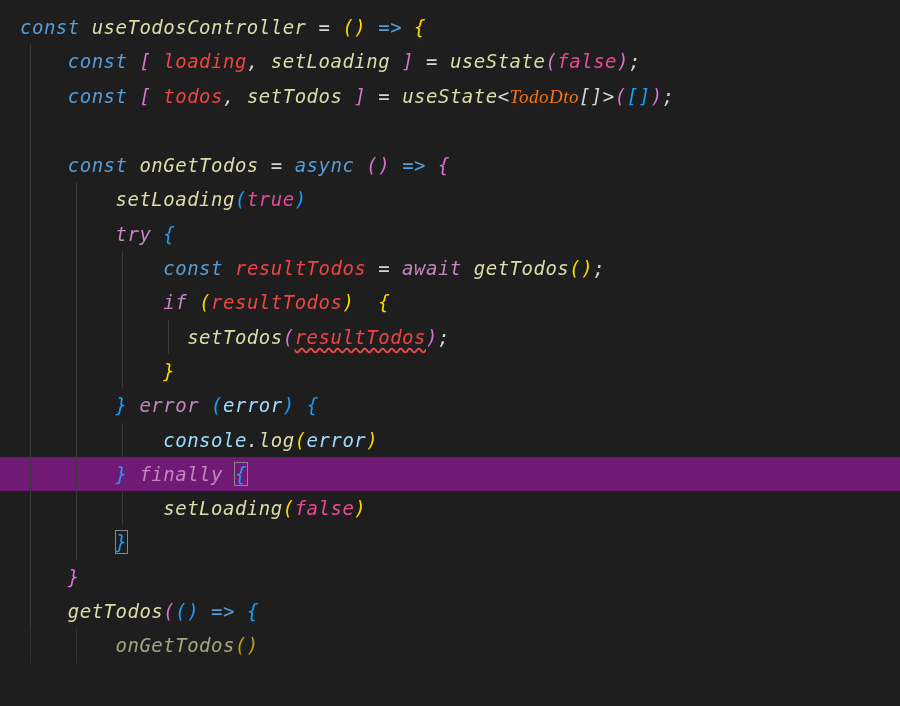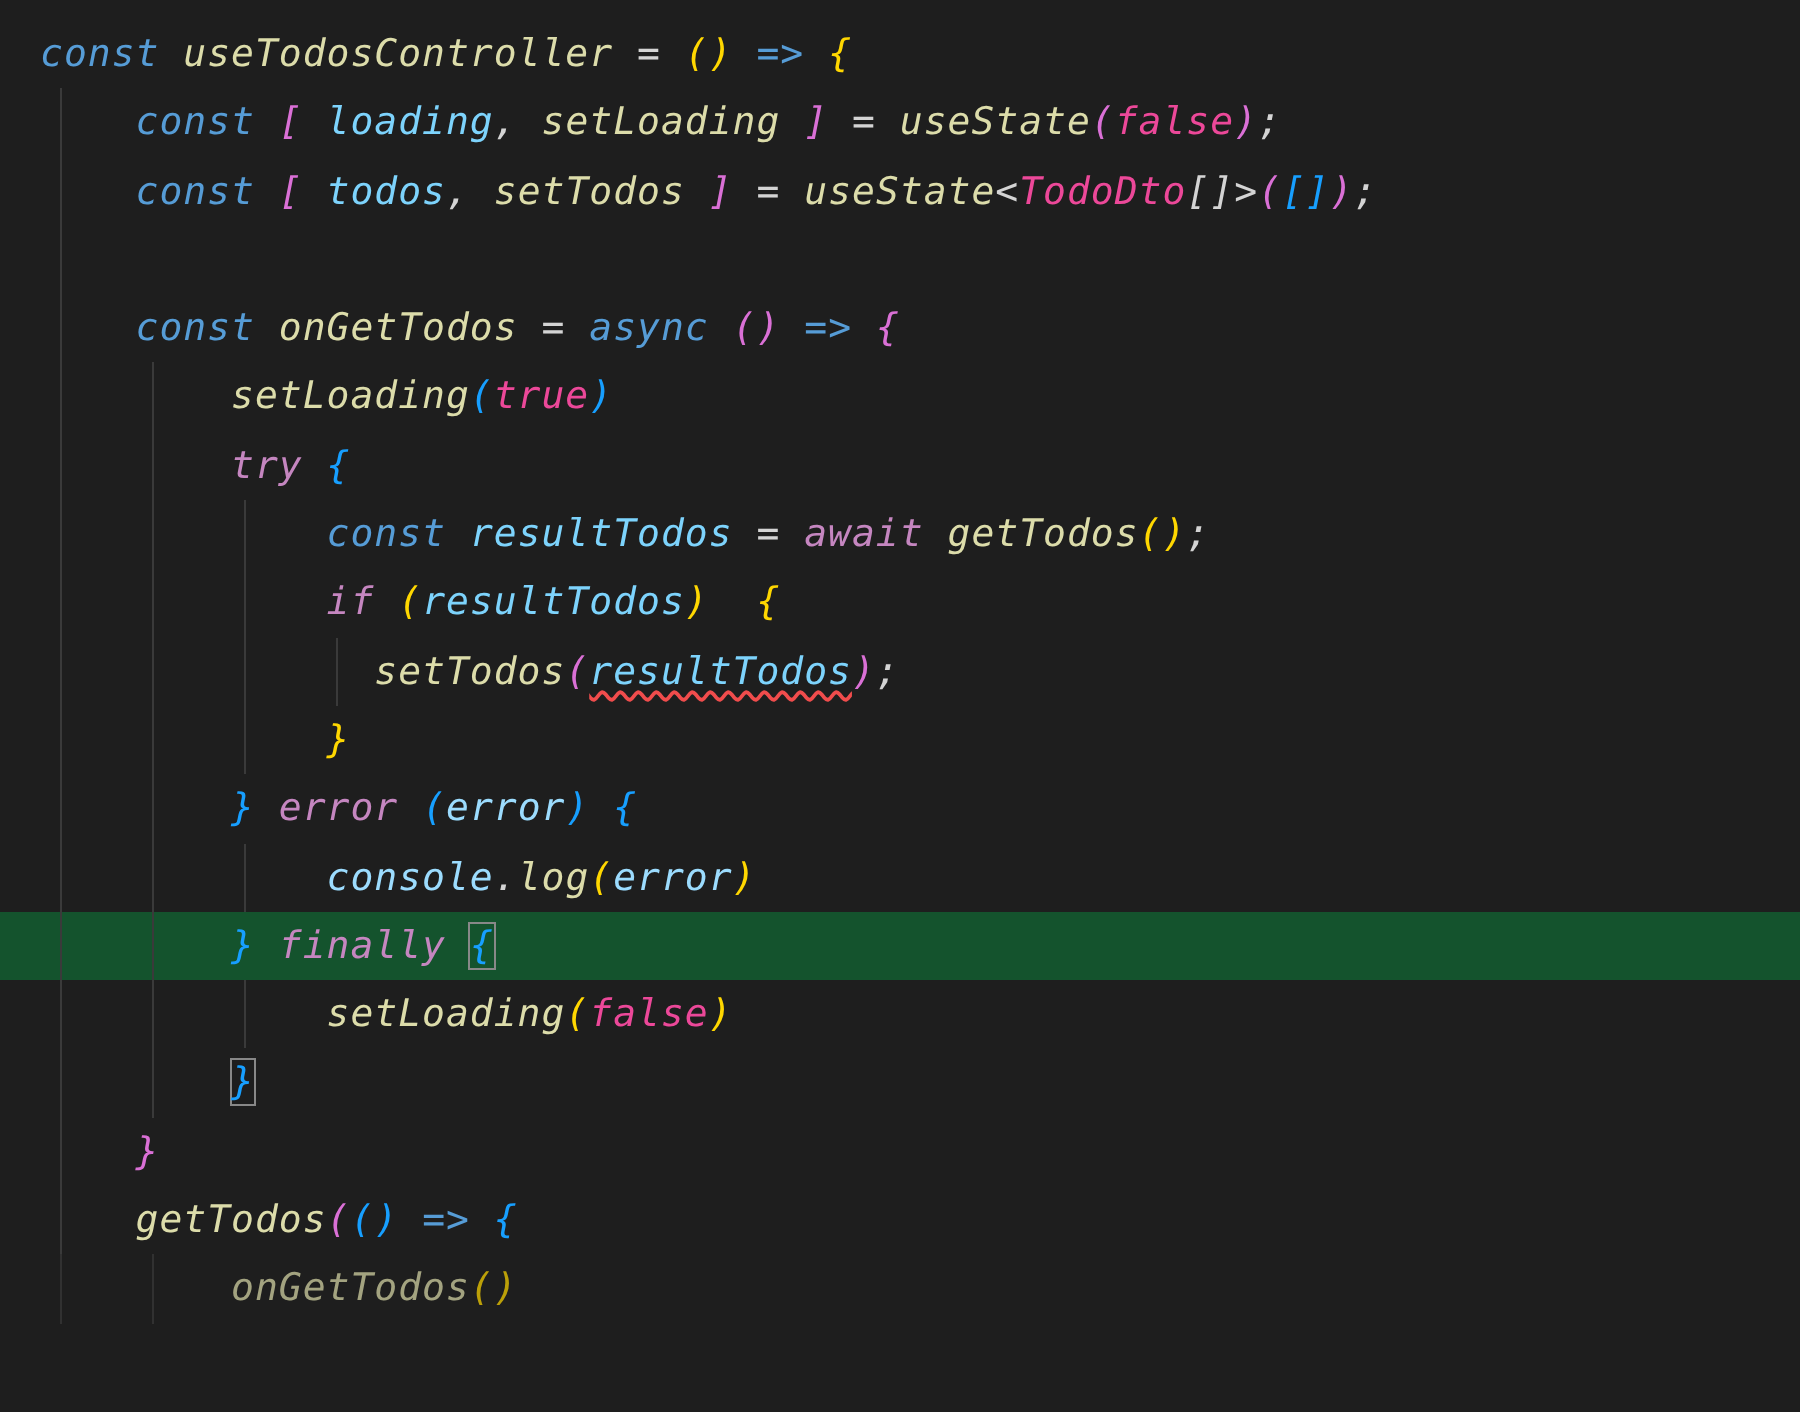--- a/index.html
+++ b/index.html
@@ -18,40 +18,40 @@
       padding: 10px 0 0 0;
       position: relative;
     }
     .line {
       display: flex;
       white-space: pre;
       position: relative;
       padding-left: 20px;
     }
     .line.highlight {
-      background: #14532d;
+      background: #701a75;
     }
     .guide {
       border-left: 1px solid #3a3a3a;
       position: absolute;
       top: 0;
       bottom: 0;
       width: 0;
     }
     .g1 { left: 30px; }
     .g2 { left: 76px; }
     .g3 { left: 122px; }
     .g4 { left: 168px; }
     
     .kw { color: #569cd6; font-style: italic; }
     .kw2 { color: #c586c0; font-style: italic; }
     .fn { color: #dcdcaa; font-style: italic; }
     .var { color: #9cdcfe; font-style: italic; }
-    .const { color: #7dd3fc; font-style: italic; }
-    .type { color: #ec4899; font-style: italic; }
+    .const { color: #ef4444; font-style: italic; }
+    .type { color: #f97316; font-style: italic; font-family: Liberation Serif, serif; }
     .bool { color: #ec4899; font-style: italic; }
     .br1 { color: #ffd700; font-style: italic; }
     .br2 { color: #da70d6; font-style: italic; }
     .br3 { color: #179fff; font-style: italic; }
     .op { color: #d4d4d4; font-style: italic; }
     .default { color: #d4d4d4; font-style: italic; }
     
     .error-underline {
       text-decoration-line: underline;
       text-decoration-style: wavy;

